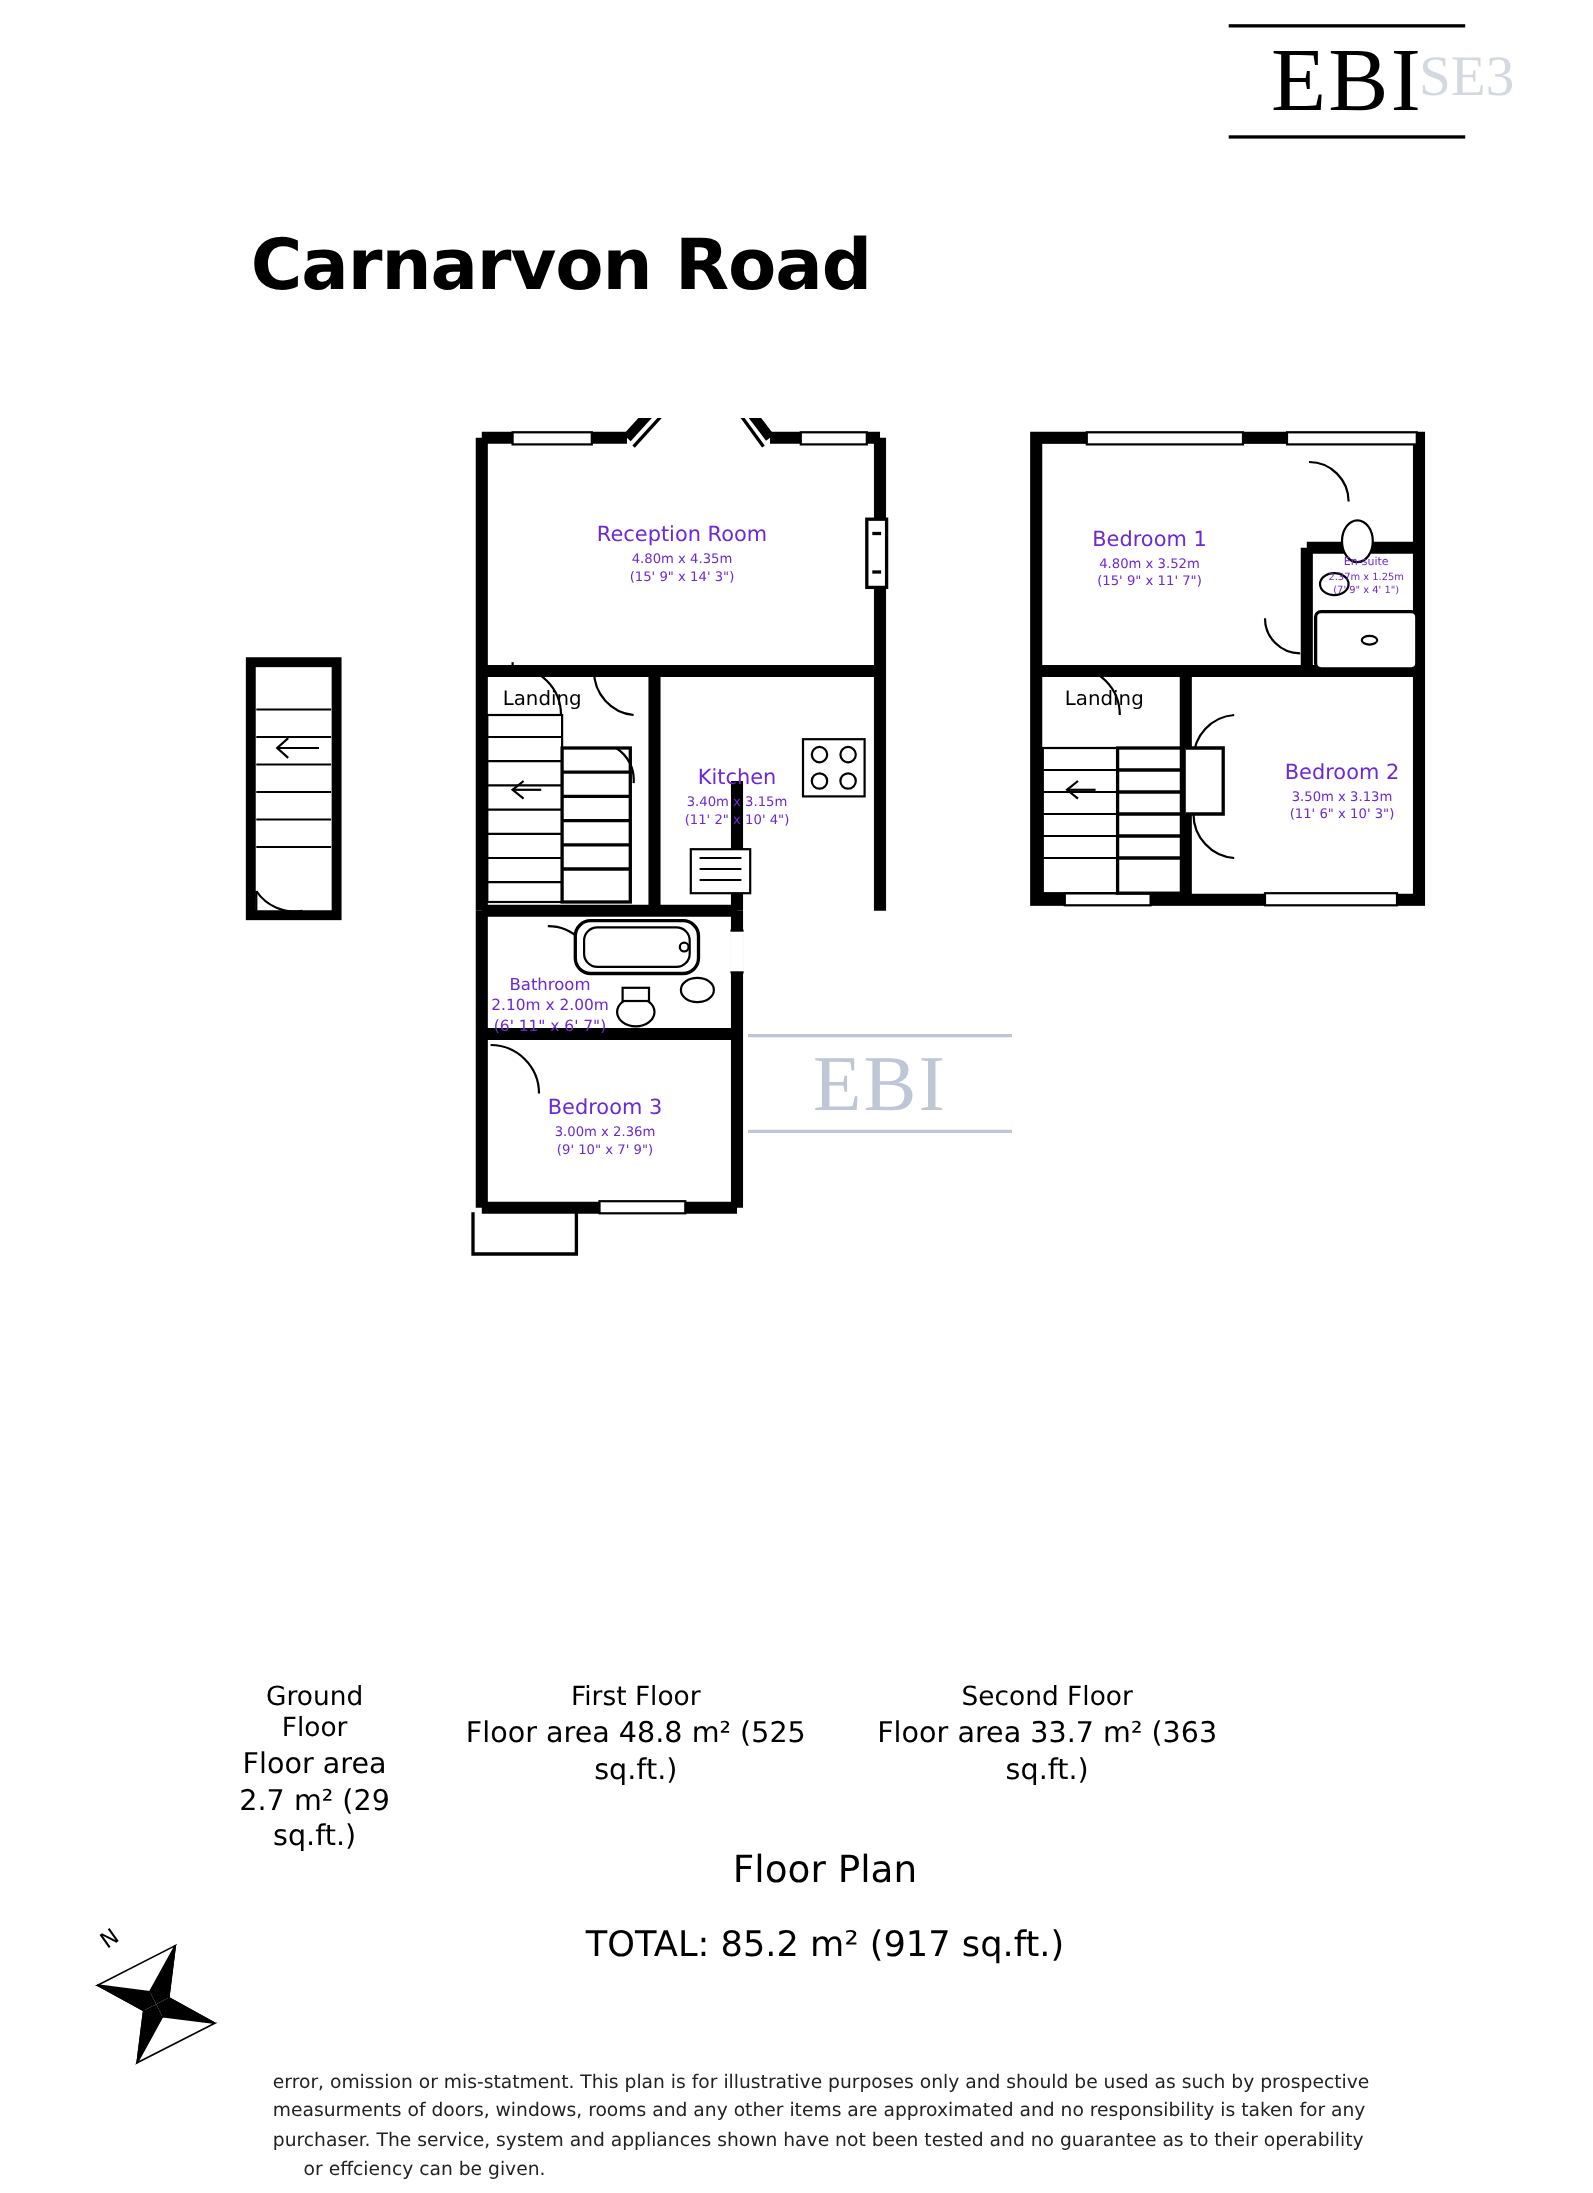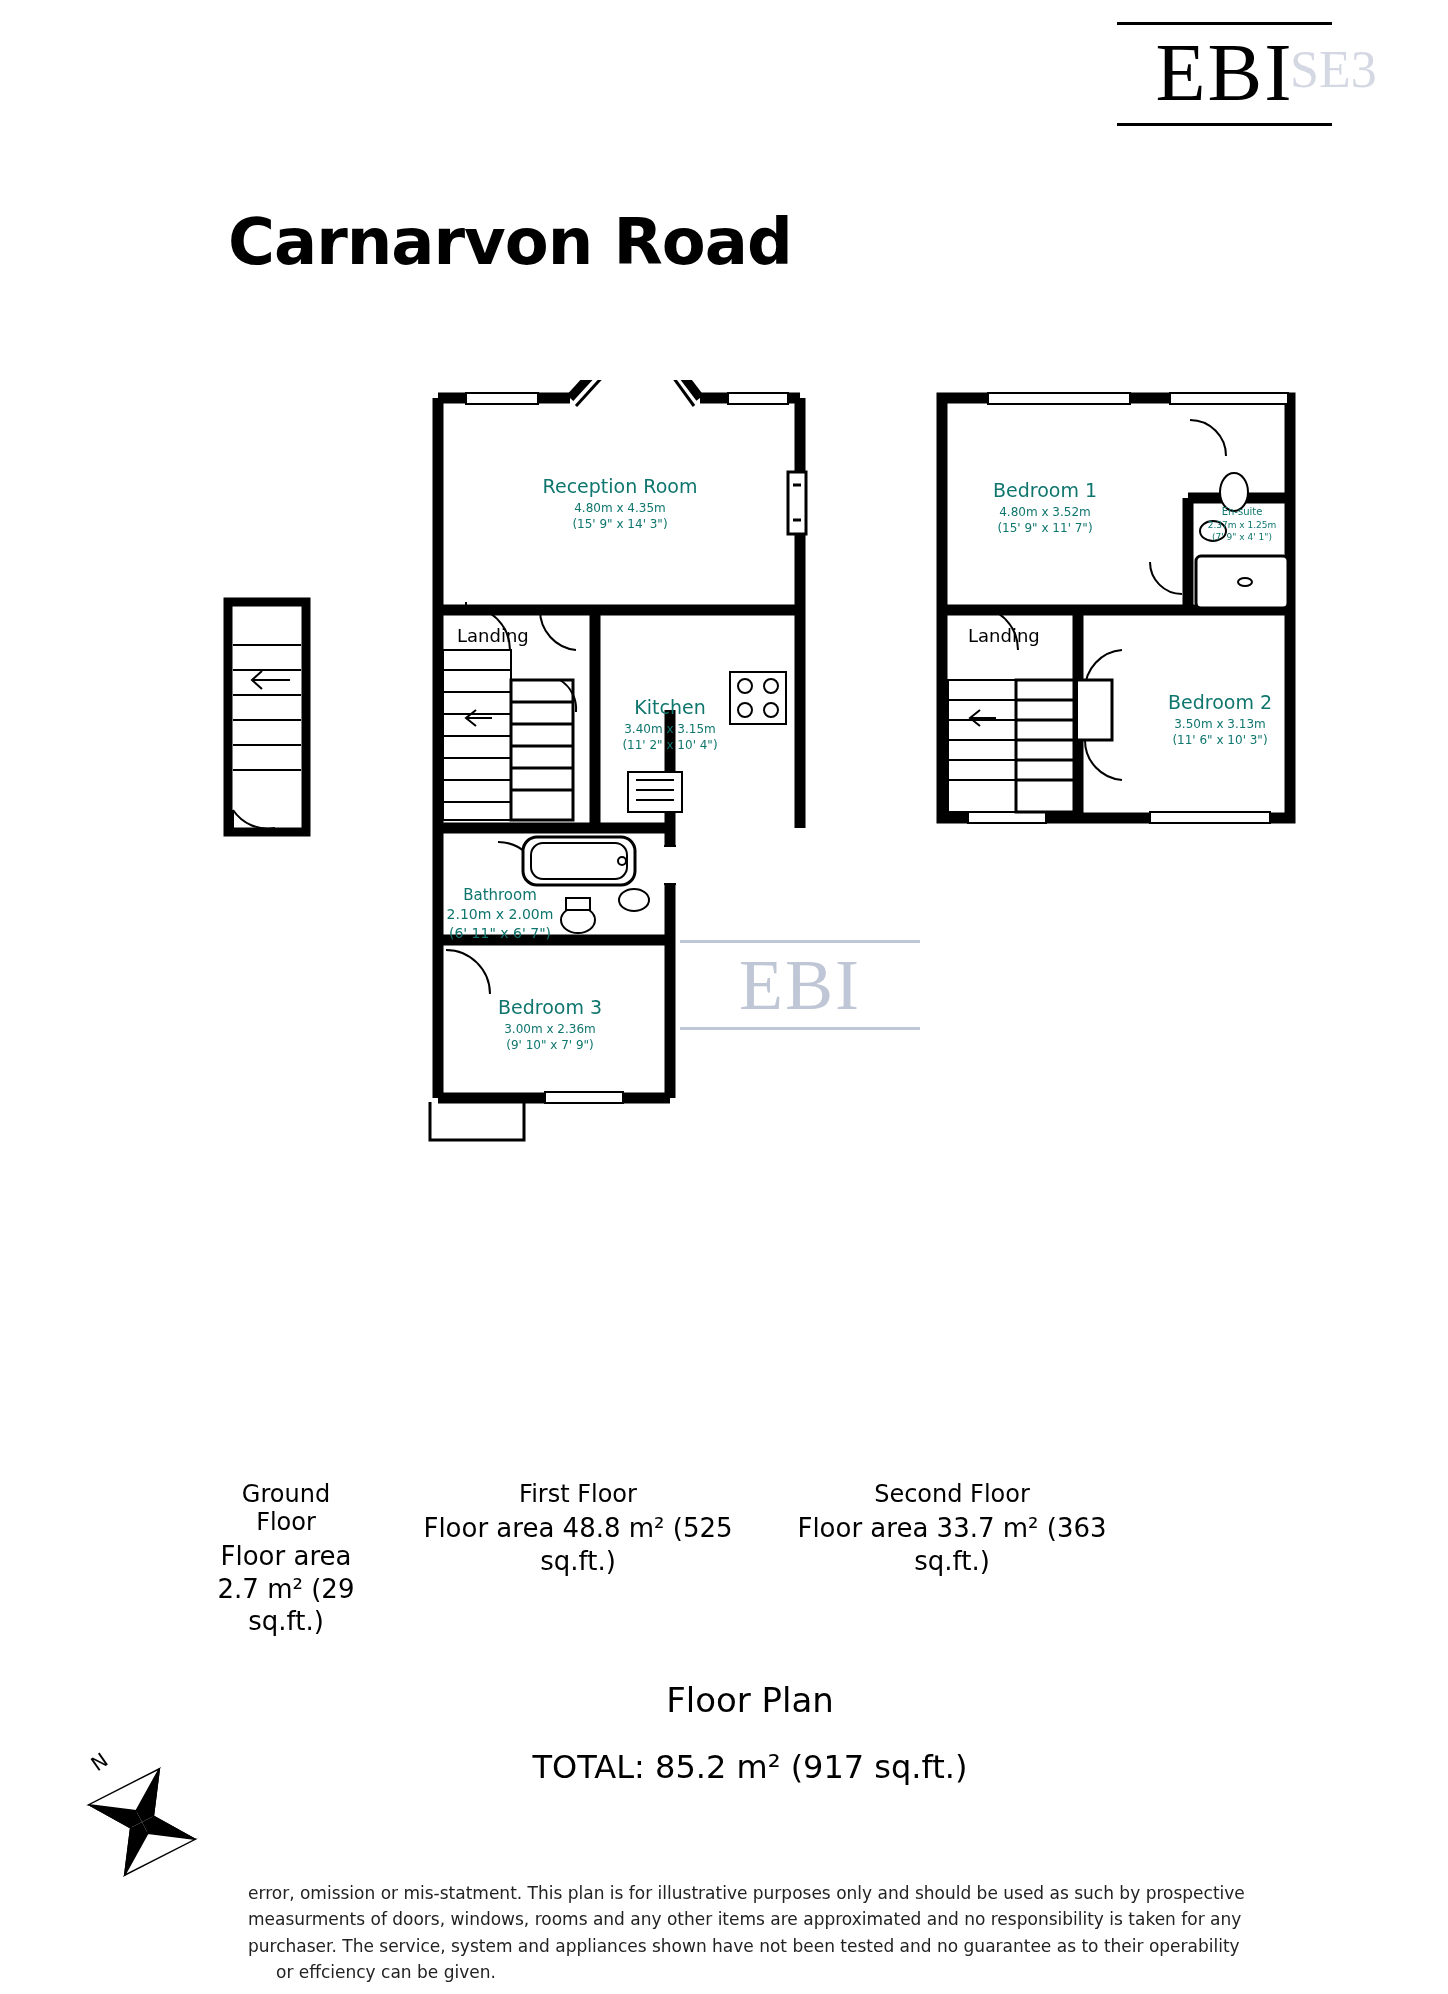--- a/index.html
+++ b/index.html
@@ -99,41 +99,42 @@
     width: 1448px;
     height: 1030px;
   }
   .plan svg { display: block; }
 
   
   .room-label {
     position: absolute;
     text-align: center;
     font-family: "DejaVu Sans", sans-serif;
-    color: #0f766e;
+    color: #6d28d9;
     line-height: 1.35;
     white-space: nowrap;
   }
   .room-label .rl-name { font-size: 19px; }
   .room-label .rl-dim  { font-size: 12px; }
   .room-label.small .rl-name { font-size: 15px; }
   .room-label.small .rl-dim  { font-size: 14px; }
   .room-label.tiny .rl-name  { font-size: 10px; }
   .room-label.tiny .rl-dim   { font-size: 9px; }
   .plain-label {
     position: absolute;
     font-size: 18px;
     font-family: "DejaVu Sans", sans-serif;
   }
 
   
   .area-block {
     position: absolute;
     text-align: center;
     font-family: "DejaVu Sans", sans-serif;
+    margin-top: 48px;
   }
   .area-block .ab-title { font-size: 24px; margin-bottom: 4px; }
   .area-block .ab-value { font-size: 26px; line-height: 1.25; }
 
   #ground-area { left: 216px; top: 1480px; width: 140px; }
   #ground-area .ab-title { font-size: 24px; }
   #ground-area .ab-value { font-size: 26px; }
 
   #first-area  { left: 398px; top: 1480px; width: 360px; }
   #second-area { left: 772px; top: 1480px; width: 360px; }

